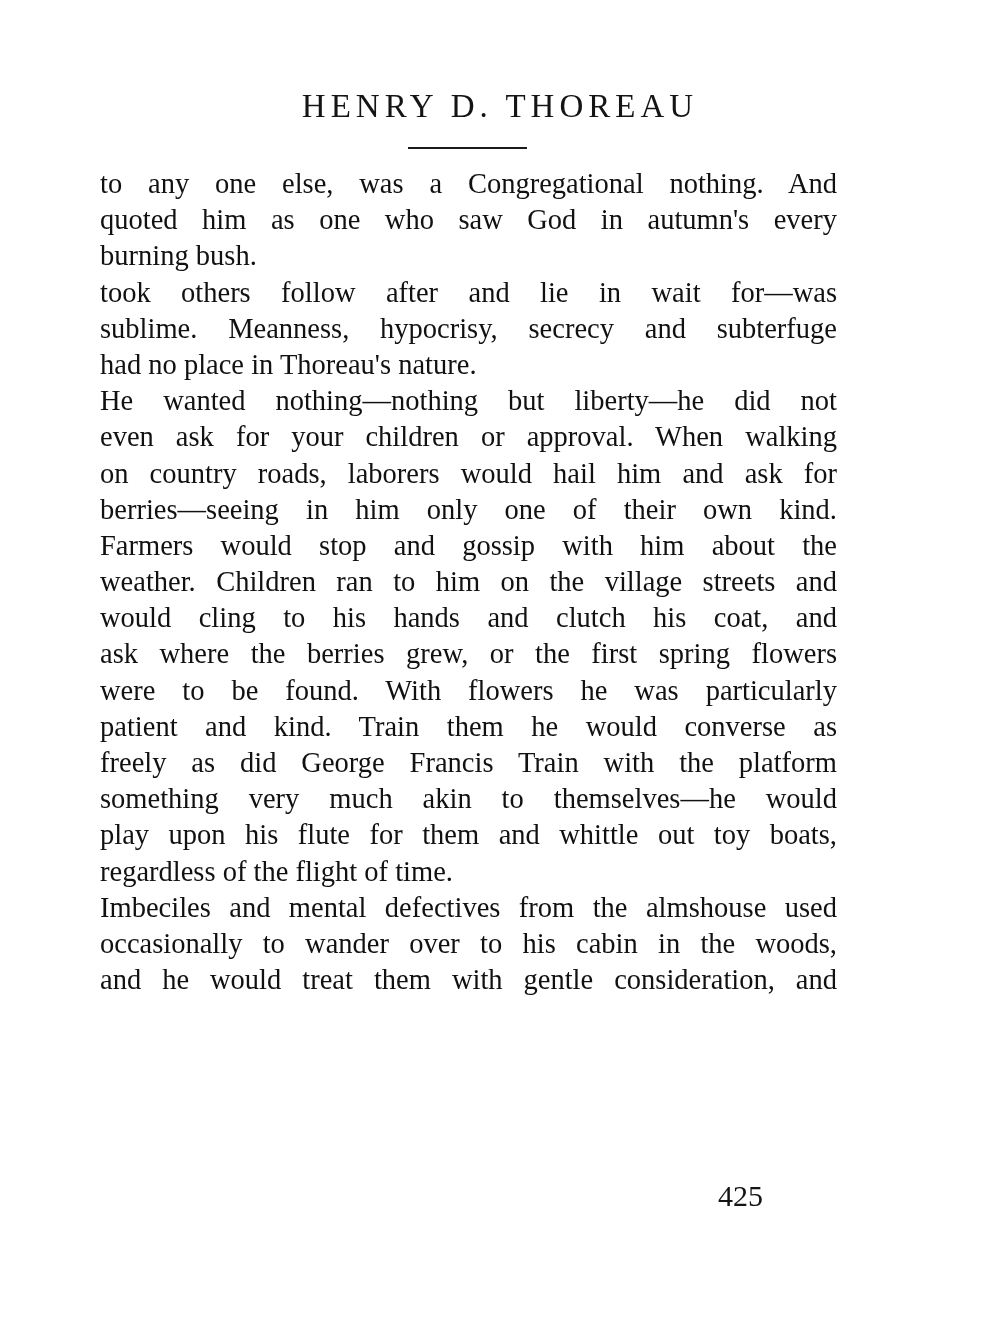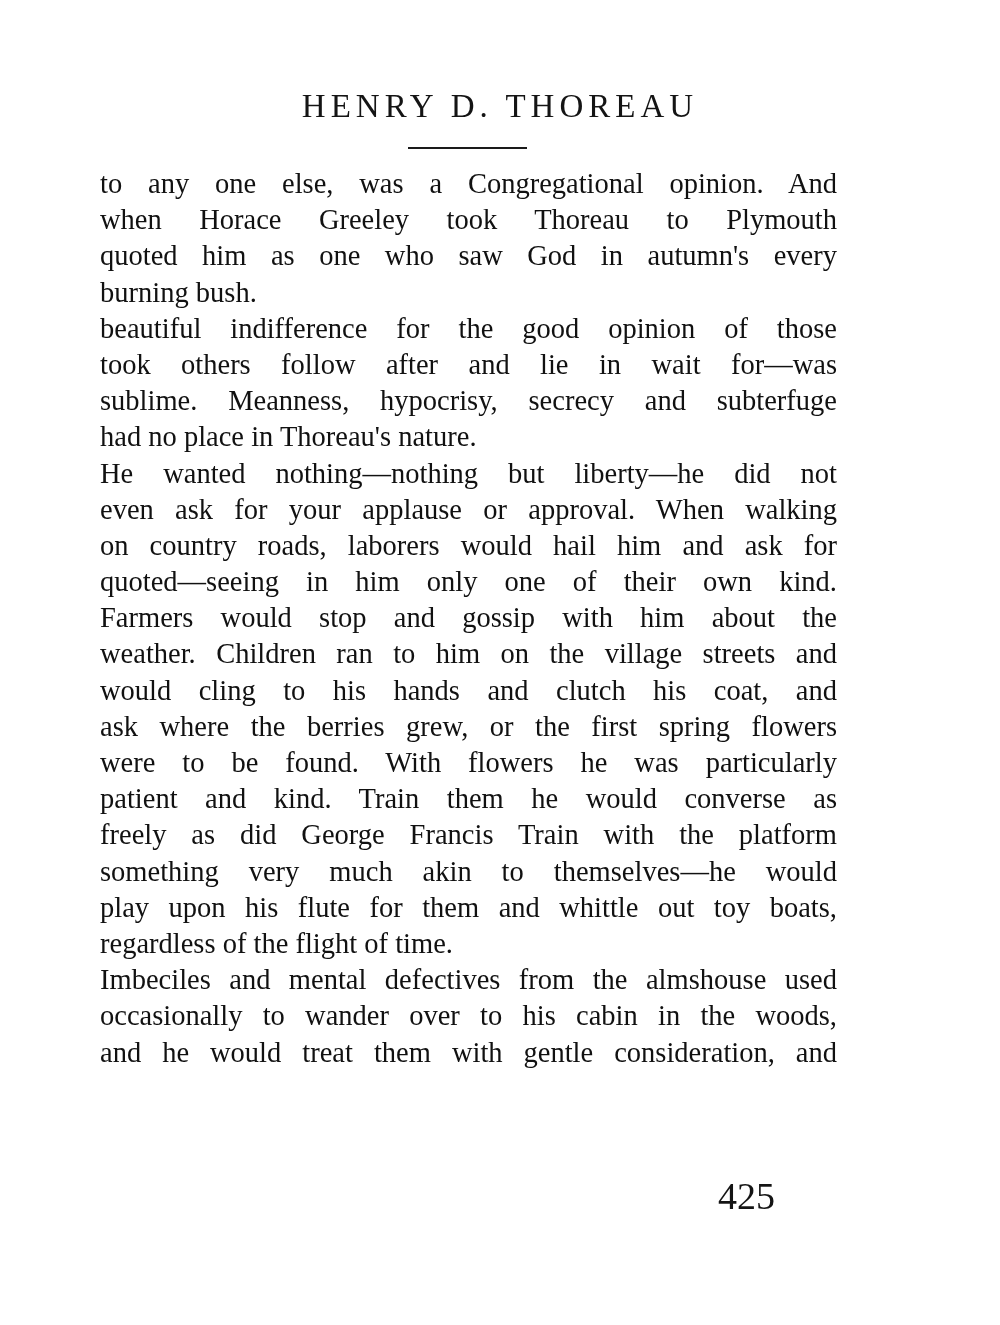--- a/index.html
+++ b/index.html
@@ -57,50 +57,48 @@
       -moz-text-align-last: justify;
     }
     .line.last {
       text-align-last: left;
       -moz-text-align-last: left;
     }
     .page-number {
       position: absolute;
       left: 718px;
       top: 1176px;
-      font-size: 38px;
+      font-size: 30px;
       line-height: 40px;
       color: #141414;
     }
   </style>
 </head>
 <body>
 
 <div class="page">
   <div class="running-head">HENRY D. THOREAU</div>
   <div class="head-rule"></div>
 
   <div class="body-text" id="body-text">
       <div class="paragraph">
-        <span class="line">to any one else, was a Congregational opinion. And</span>
-        <span class="line">when Horace Greeley took Thoreau to Plymouth</span>
+        <span class="line">to any one else, was a Congregational nothing. And</span>
         <span class="line">quoted him as one who saw God in autumn's every</span>
         <span class="line last">burning bush.</span>
       </div>
       <div class="paragraph">
-        <span class="line">beautiful indifference for the good opinion of those</span>
         <span class="line">took others follow after and lie in wait for—was</span>
         <span class="line">sublime. Meanness, hypocrisy, secrecy and subterfuge</span>
         <span class="line last">had no place in Thoreau's nature.</span>
       </div>
       <div class="paragraph">
         <span class="line">He wanted nothing—nothing but liberty—he did not</span>
-        <span class="line">even ask for your applause or approval. When walking</span>
+        <span class="line">even ask for your children or approval. When walking</span>
         <span class="line">on country roads, laborers would hail him and ask for</span>
-        <span class="line">quoted—seeing in him only one of their own kind.</span>
+        <span class="line">berries—seeing in him only one of their own kind.</span>
         <span class="line">Farmers would stop and gossip with him about the</span>
         <span class="line">weather. Children ran to him on the village streets and</span>
         <span class="line">would cling to his hands and clutch his coat, and</span>
         <span class="line">ask where the berries grew, or the first spring flowers</span>
         <span class="line">were to be found. With flowers he was particularly</span>
         <span class="line">patient and kind. Train them he would converse as</span>
         <span class="line">freely as did George Francis Train with the platform</span>
         <span class="line">something very much akin to themselves—he would</span>
         <span class="line">play upon his flute for them and whittle out toy boats,</span>
         <span class="line last">regardless of the flight of time.</span>

